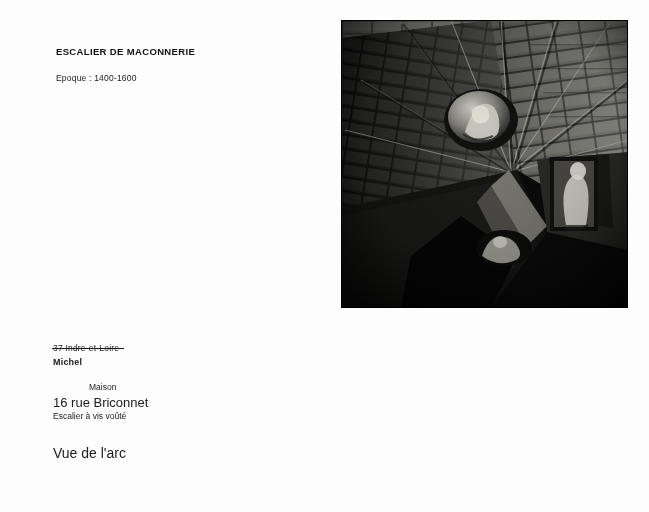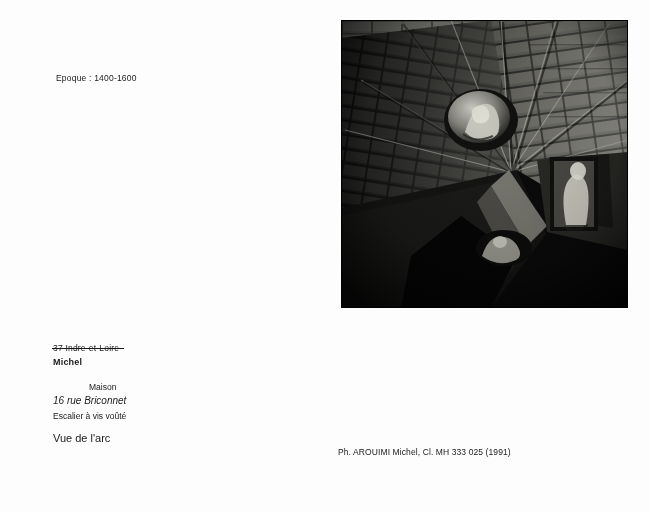--- a/index.html
+++ b/index.html
@@ -93,53 +93,53 @@
     left: 53px;
     top: 382px;
     font-size: 8.5px;
     white-space: nowrap;
     margin-left: 36px;
   }
   .addr2 {
     position: absolute;
     left: 53px;
     top: 395px;
-    font-size: 10px;
-    white-space: nowrap;
-    font-style: italic;
+    font-size: 13px;
+    white-space: nowrap;
   }
   .addr3 {
     position: absolute;
     left: 53px;
     top: 411px;
     font-size: 8.5px;
     white-space: nowrap;
     text-align: right;
   }
   .vue {
     position: absolute;
     left: 53px;
-    top: 432px;
-    font-size: 11px;
+    top: 445px;
+    font-size: 14px;
     white-space: nowrap;
   }
   .credit {
     position: absolute;
     left: 338px;
     top: 447px;
     font-size: 8.5px;
     letter-spacing: 0.1px;
     white-space: nowrap;
   }
 </style>
 </head>
 <body>
 
 <div class="page">
 
+  <div class="title">ESCALIER DE MACONNERIE</div>
   <div class="epoque">Epoque :  1400-1600</div>
 
   <div class="photo-wrap">
     <svg class="photo" viewBox="0 0 287 288" preserveAspectRatio="none">
       <defs>
         <linearGradient id="lightTop" x1="0" y1="0" x2="0" y2="1">
           <stop offset="0%" stop-color="#9a9a96"></stop>
           <stop offset="45%" stop-color="#5d5d5a"></stop>
           <stop offset="100%" stop-color="#1d1d1c"></stop>
         </linearGradient>
@@ -267,15 +267,14 @@
 
   <div class="dept">
     <span>37 Indre-et-Loire</span>
     <span class="strike"></span>
   </div>
   <div class="commune">Michel</div>
   <div class="addr1">Maison</div>
   <div class="addr2">16 rue Briconnet</div>
   <div class="addr3">Escalier à vis voûté</div>
   <div class="vue">Vue de l'arc</div>
-  <div class="credit">Ph. AROUIMI Michel, Cl. MH 333 025 (1991)</div>
 
 </div>
 
 </body></html>

